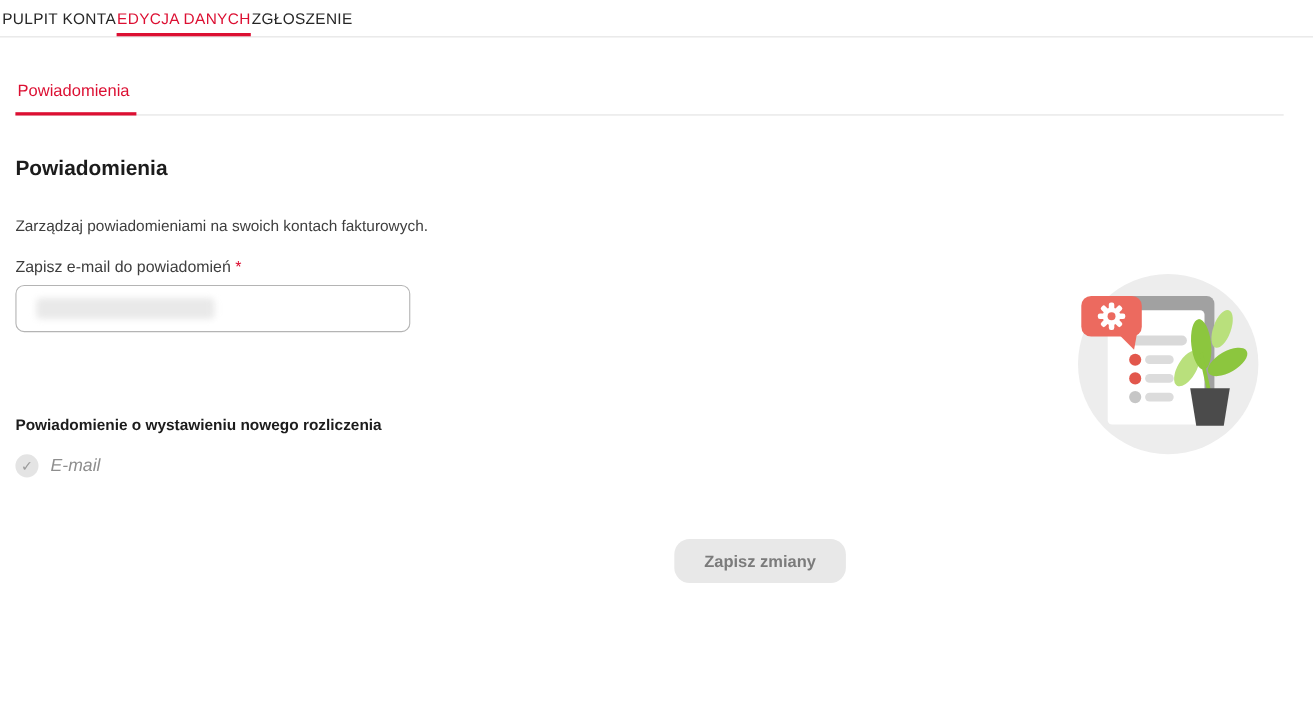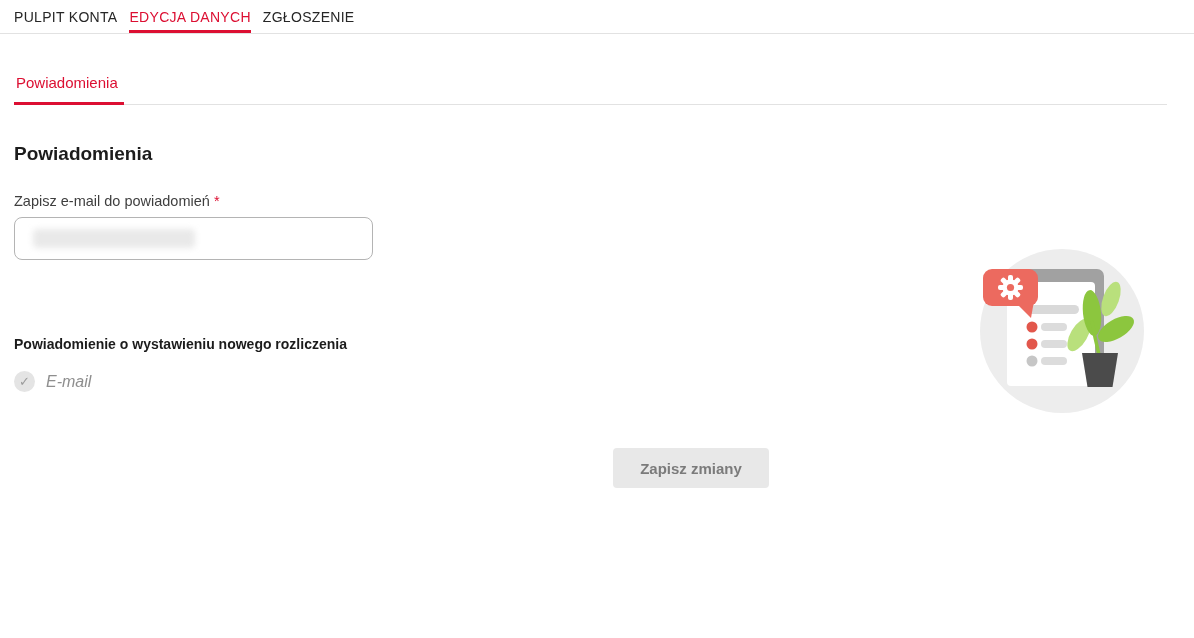--- a/index.html
+++ b/index.html
@@ -10,23 +10,23 @@
     font-family: "Liberation Sans", sans-serif;
     color: #262626;
     overflow: hidden;
   }
   body { position: relative; }
 
   
   .topnav {
     display: flex;
     align-items: stretch;
-    gap: 12px;
+    gap: 1px;
     height: 34px;
-    padding-left: 14px;
+    padding-left: 2px;
     border-bottom: 1px solid var(--border-light, #e2e2e2);
   }
   .nav-item {
     display: flex; align-items: center;
     font-size: 14px;
     font-weight: 500;
     letter-spacing: 0.3px;
     color: var(--nav-text, #262626);
     border-bottom: 3px solid transparent;
     padding-top: 3px;
@@ -145,21 +145,21 @@
     font-style: italic;
   }
 
   
   .actions { margin-top: 56px; height: 40px; }
   .save-button {
     display: block;
     margin-left: 599px;
     width: 156px; height: 40px;
     border: none;
-    border-radius: 4px;
+    border-radius: 14px;
     background: var(--button-bg, #e8e8e8);
     color: var(--button-text, #7b7b7b);
     font-family: "Liberation Sans", sans-serif;
     font-size: 15px;
     font-weight: 700;
     cursor: default;
     margin-top: 38px;
   }
 </style>
 </head>
@@ -174,20 +174,21 @@
 <div class="page">
 
 
   <div class="tabs">
     <div class="tab">Powiadomienia</div>
   </div>
 
   <h2 class="section-heading">Powiadomienia</h2>
 
   <div class="desc">
+    <p>Zarządzaj powiadomieniami na swoich kontach fakturowych.</p>
   </div>
 
   <div class="field-label">
     <span>Zapisz e-mail do powiadomień</span>
     <span class="required">*</span>
   </div>
 
   <div class="text-input">
     <div class="redacted-value"></div>
   </div>

